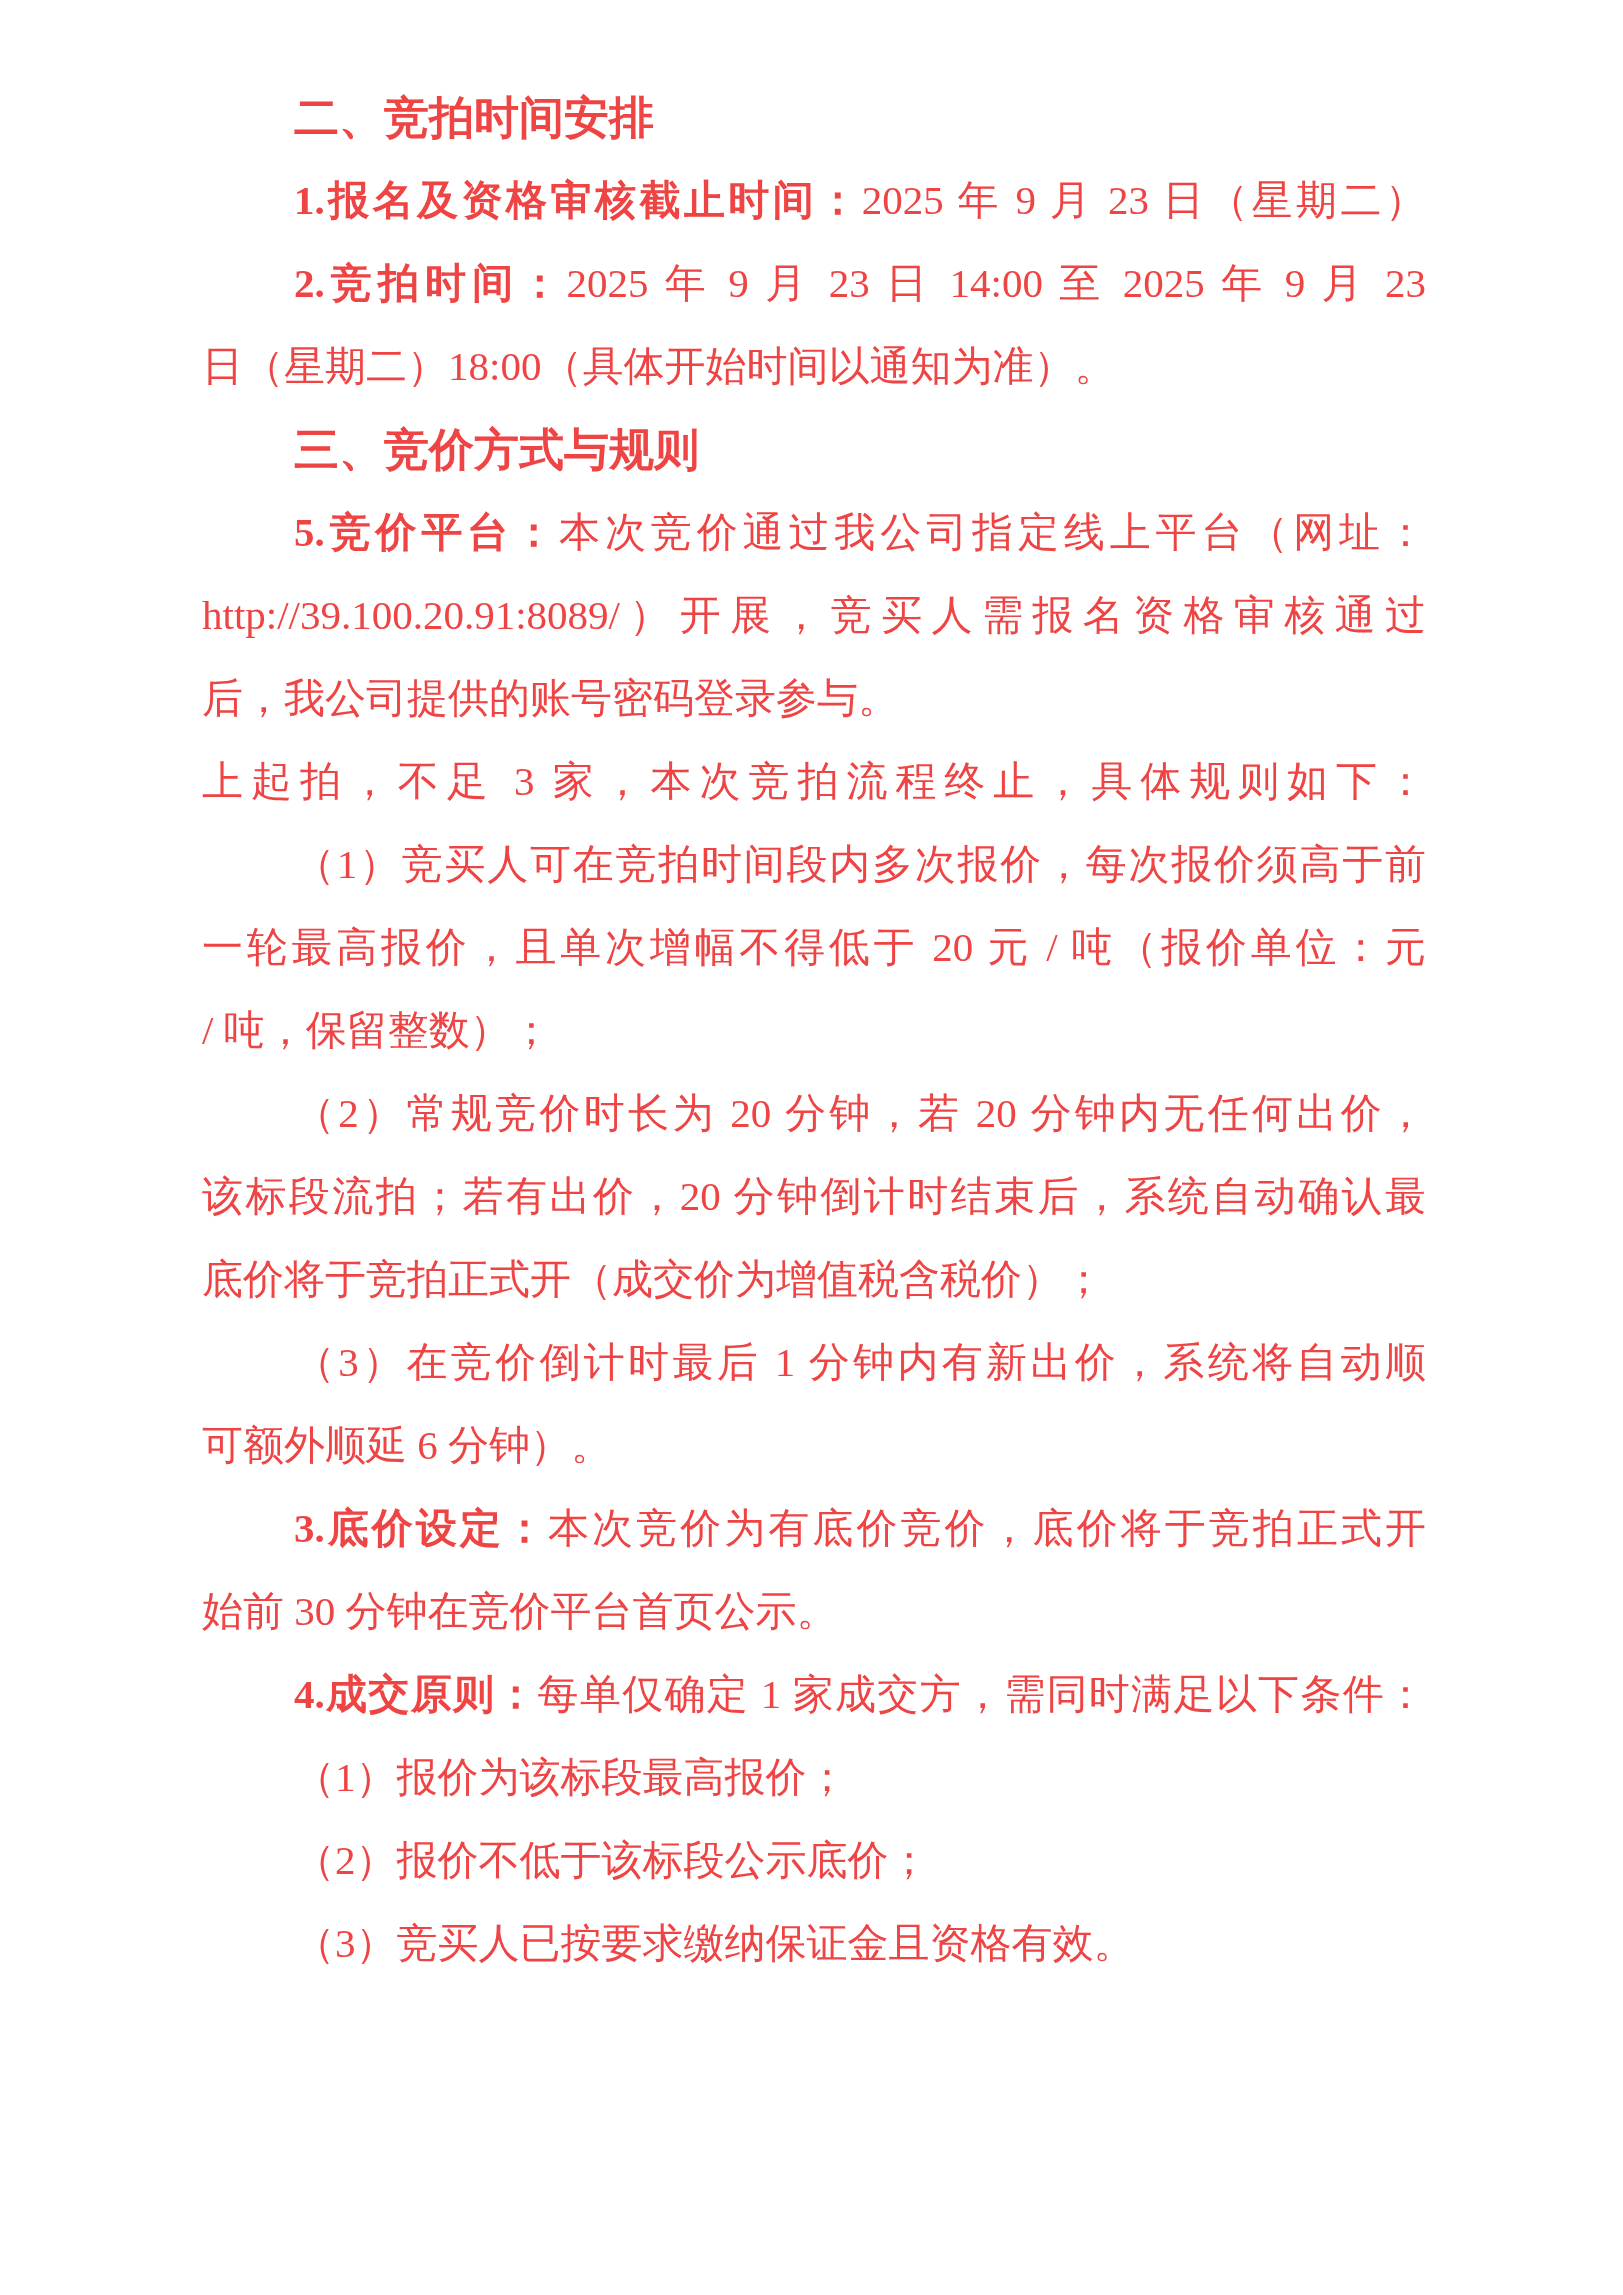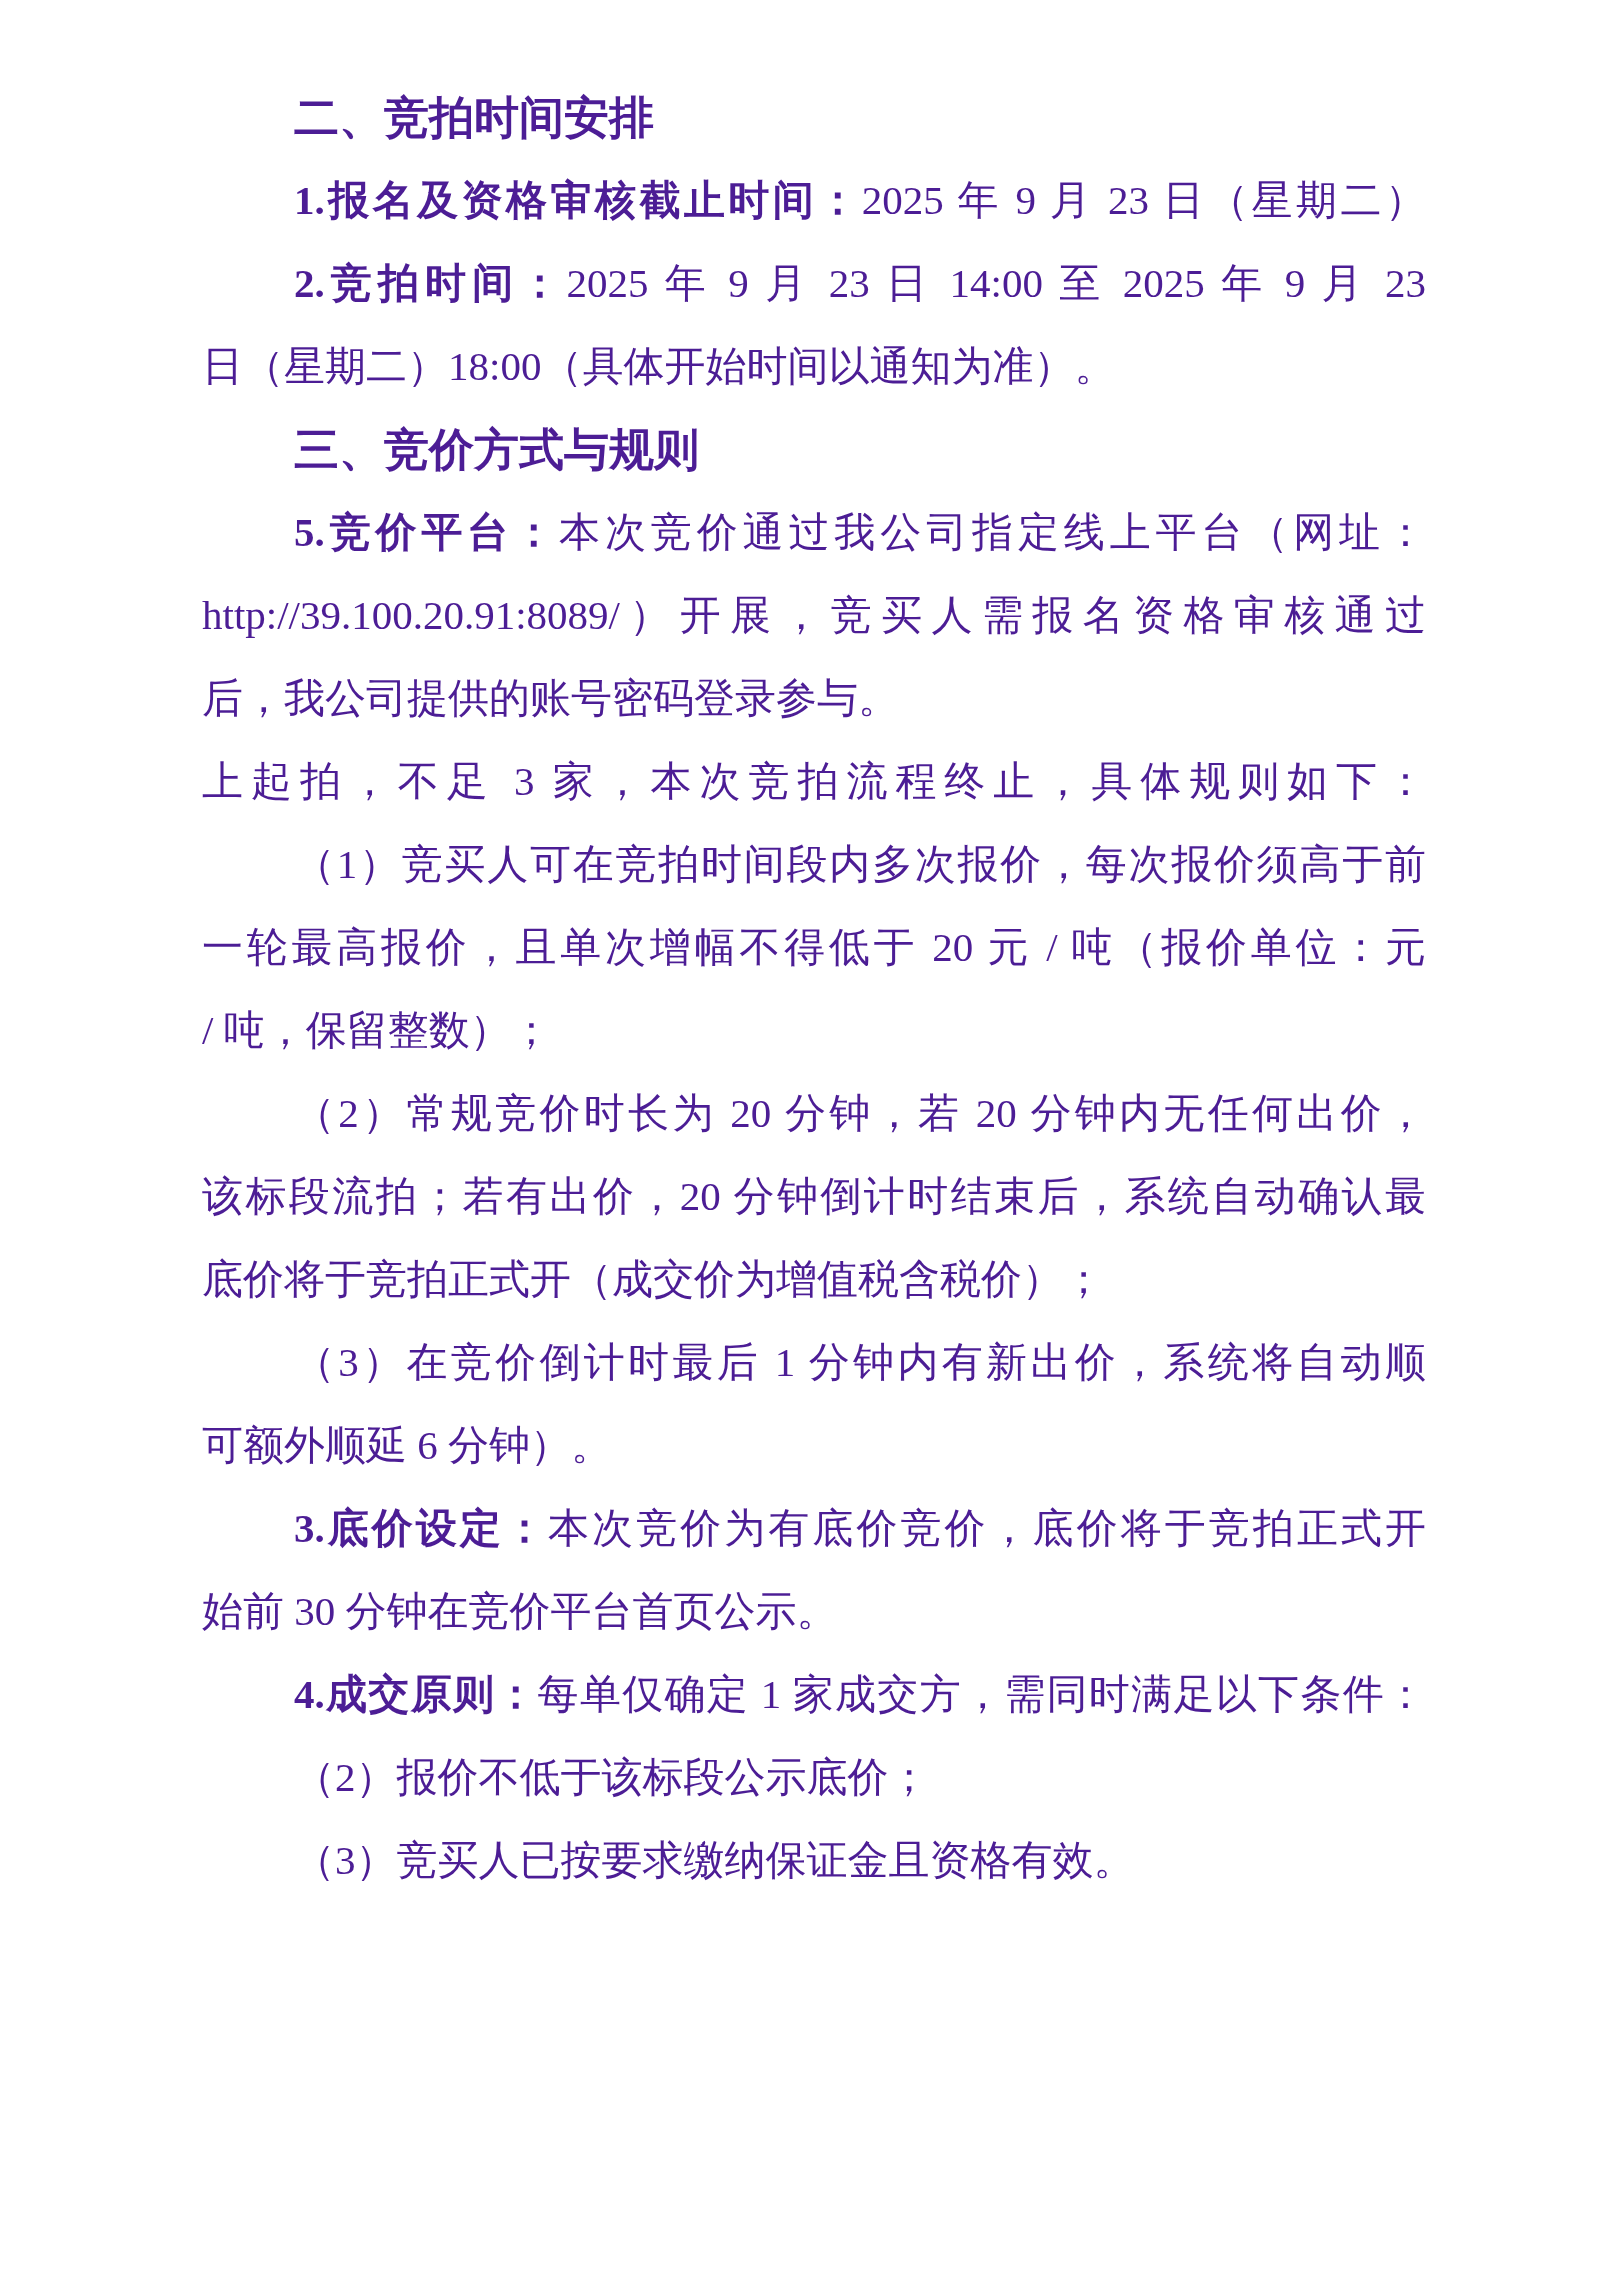--- a/index.html
+++ b/index.html
@@ -19,21 +19,21 @@
     position: absolute;
     left: 202px;
     top: 76px;
     width: 1224px; 
   }
   .line {
     font-family: "Liberation Serif", "DejaVu Serif", serif;
     font-size: 41px;
     line-height: 83px;
     height: 83px;
-    color: #4c1d95;
+    color: #ef4444;
     white-space: pre-wrap;
     text-align: left;
   }
   .line.fill {
     text-align: justify;
     text-align-last: justify;
   }
   .line.indent {
     text-indent: 92px;
   }
@@ -63,17 +63,18 @@
       <div class="line fill"><span class="seg">一轮最高报价，且单次增幅不得低于 20 元 / 吨（报价单位：元</span></div>
       <div class="line"><span class="seg">/ 吨，保留整数）；</span></div>
       <div class="line indent fill"><span class="seg">（2）常规竞价时长为 20 分钟，若 20 分钟内无任何出价，</span></div>
       <div class="line fill"><span class="seg">该标段流拍；若有出价，20 分钟倒计时结束后，系统自动确认最</span></div>
       <div class="line"><span class="seg">底价将于竞拍正式开（成交价为增值税含税价）；</span></div>
       <div class="line indent fill"><span class="seg">（3）在竞价倒计时最后 1 分钟内有新出价，系统将自动顺</span></div>
       <div class="line"><span class="seg">可额外顺延 6 分钟）。</span></div>
       <div class="line indent fill"><span class="seg bold">3.底价设定：</span><span class="seg">本次竞价为有底价竞价，底价将于竞拍正式开</span></div>
       <div class="line"><span class="seg">始前 30 分钟在竞价平台首页公示。</span></div>
       <div class="line indent fill"><span class="seg bold">4.成交原则：</span><span class="seg">每单仅确定 1 家成交方，需同时满足以下条件：</span></div>
+      <div class="line indent"><span class="seg">（1）报价为该标段最高报价；</span></div>
       <div class="line indent"><span class="seg">（2）报价不低于该标段公示底价；</span></div>
       <div class="line indent"><span class="seg">（3）竞买人已按要求缴纳保证金且资格有效。</span></div>
     </div>
 </div>
 
 
 </body></html>

